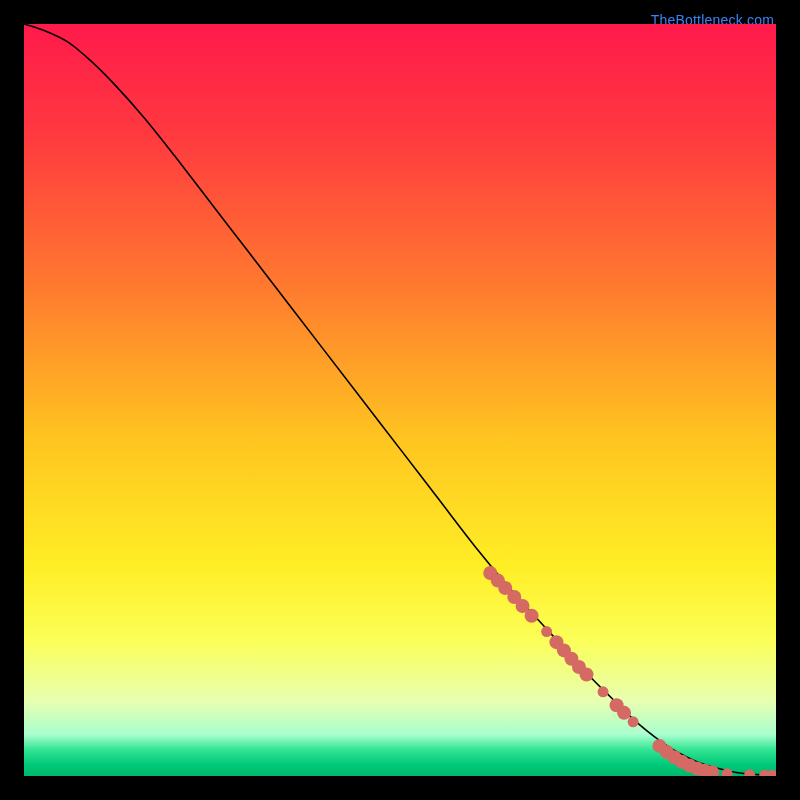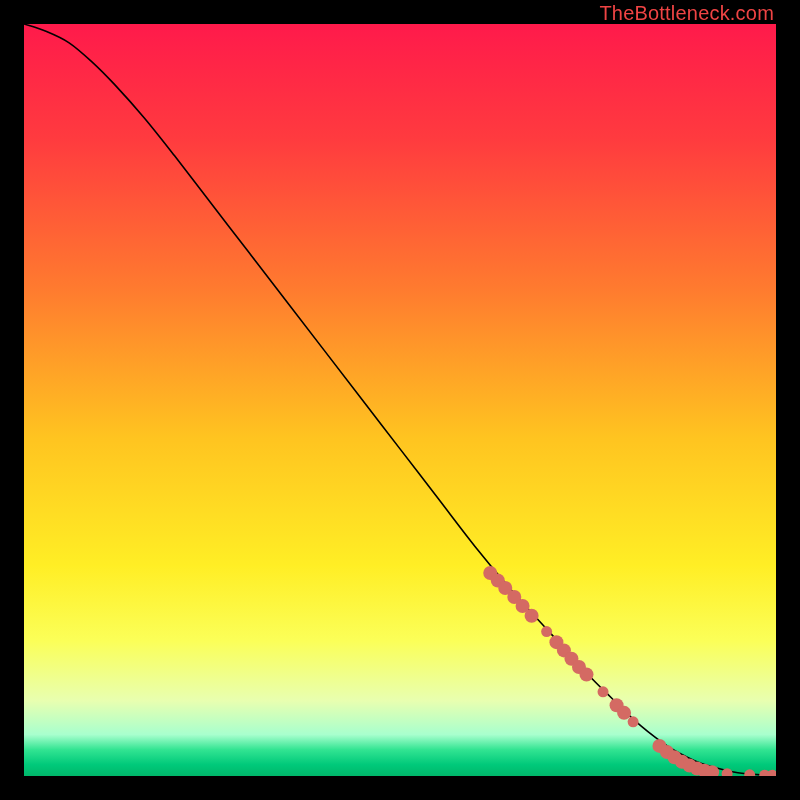--- a/index.html
+++ b/index.html
@@ -21,24 +21,24 @@
   }
   .plot {
     position: absolute;
     left: 0;
     top: 0;
     width: 752px;
     height: 752px;
   }
   .watermark {
     position: absolute;
-    top: 2px;
+    top: 12px;
     right: 26px;
-    color: #ef4444;
-    font-size: 20px;
+    color: #3b82f6;
+    font-size: 14px;
     font-weight: 500;
     letter-spacing: 0.2px;
     user-select: none;
   }
 </style>
 </head>
 <body>
 
 <div class="watermark">TheBottleneck.com</div>
 

